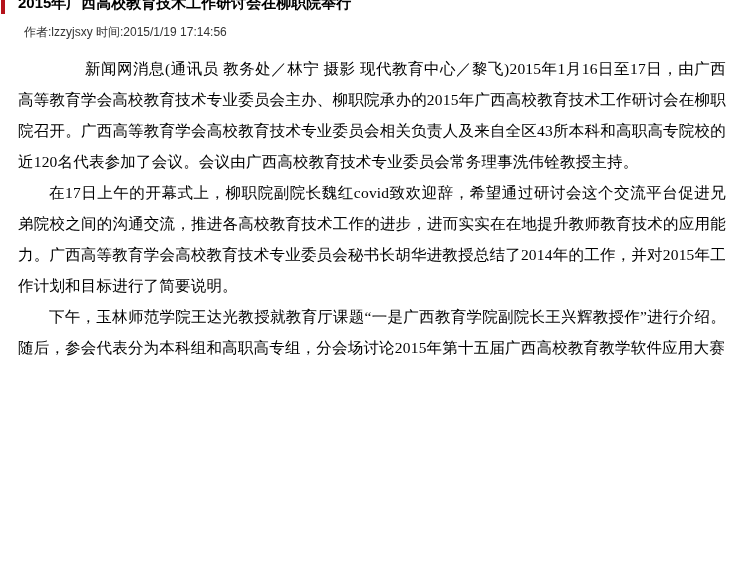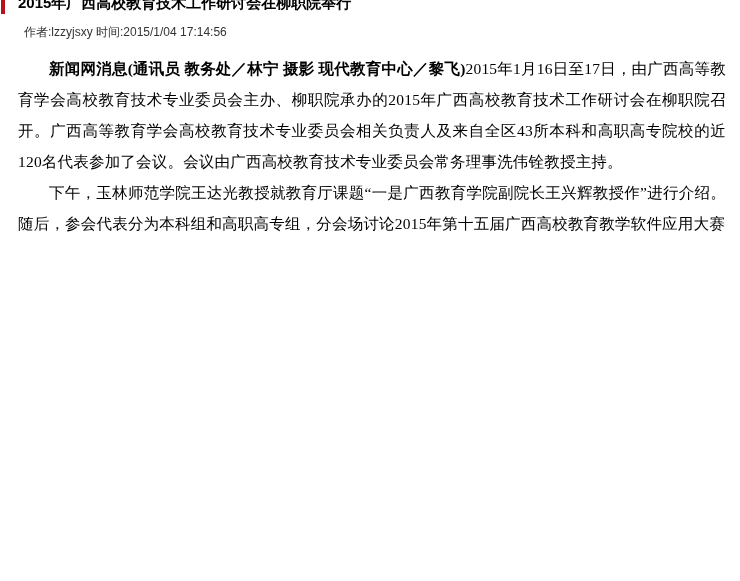--- a/index.html
+++ b/index.html
@@ -64,21 +64,22 @@
     font-size: 15.5px;
     line-height: 31px;
     text-align: justify;
     text-justify: inter-ideograph;
     letter-spacing: 0.2px;
   }
   .article p.indent {
     text-indent: 2em;
   }
   .lead-label {
-    font-weight: bold;
+    font-weight: normal;
+    margin-left: 36px;
   }
   
   .edge-left, .edge-right {
     position: absolute;
     top: 0;
     width: 1px;
     height: 581px;
     background: #ffffff;
   }
   .edge-left { left: 0; }
@@ -87,26 +88,27 @@
 </head>
 <body>
 
 <div class="page">
 
   <div class="title-bar">
     <span class="accent-bar"></span>
     <span class="title-text">2015年广西高校教育技术工作研讨会在柳职院举行</span>
   </div>
 
-  <div class="meta">作者:lzzyjsxy 时间:2015/1/04 17:14:56</div>
+  <div class="meta">作者:lzzyjsxy 时间:2015/1/19 17:14:56</div>
 
   <div class="article">
 
     <p class="indent"><span class="lead-label">新闻网消息(通讯员 教务处／林宁  摄影  现代教育中心／黎飞)</span><span>2015年1月16日至17日，由广西高等教育学会高校教育技术专业委员会主办、柳职院承办的2015年广西高校教育技术工作研讨会在柳职院召开。广西高等教育学会高校教育技术专业委员会相关负责人及来自全区43所本科和高职高专院校的近120名代表参加了会议。会议由广西高校教育技术专业委员会常务理事洗伟铨教授主持。</span></p>
 
+    <p class="indent">在17日上午的开幕式上，柳职院副院长魏红covid致欢迎辞，希望通过研讨会这个交流平台促进兄弟院校之间的沟通交流，推进各高校教育技术工作的进步，进而实实在在地提升教师教育技术的应用能力。广西高等教育学会高校教育技术专业委员会秘书长胡华进教授总结了2014年的工作，并对2015年工作计划和目标进行了简要说明。</p>
 
 
     <p class="indent">下午，玉林师范学院王达光教授就教育厅课题“一是广西教育学院副院长王兴辉教授作”进行介绍。随后，参会代表分为本科组和高职高专组，分会场讨论2015年第十五届广西高校教育教学软件应用大赛</p>
 
   </div>
 
   <div class="edge-left"></div>
   <div class="edge-right"></div>
 </div>
 

